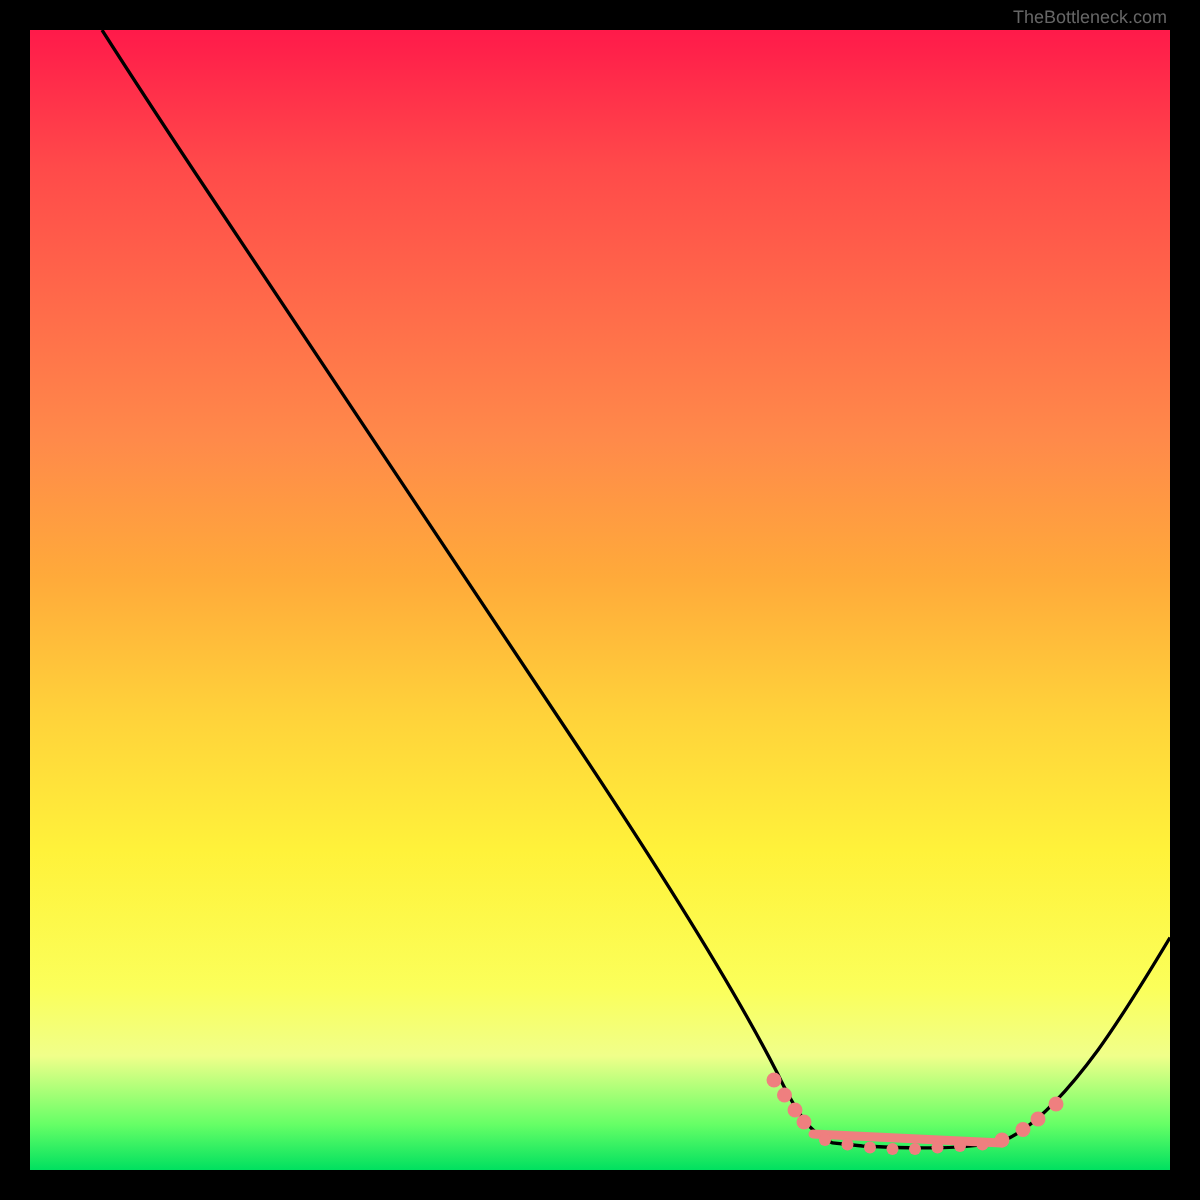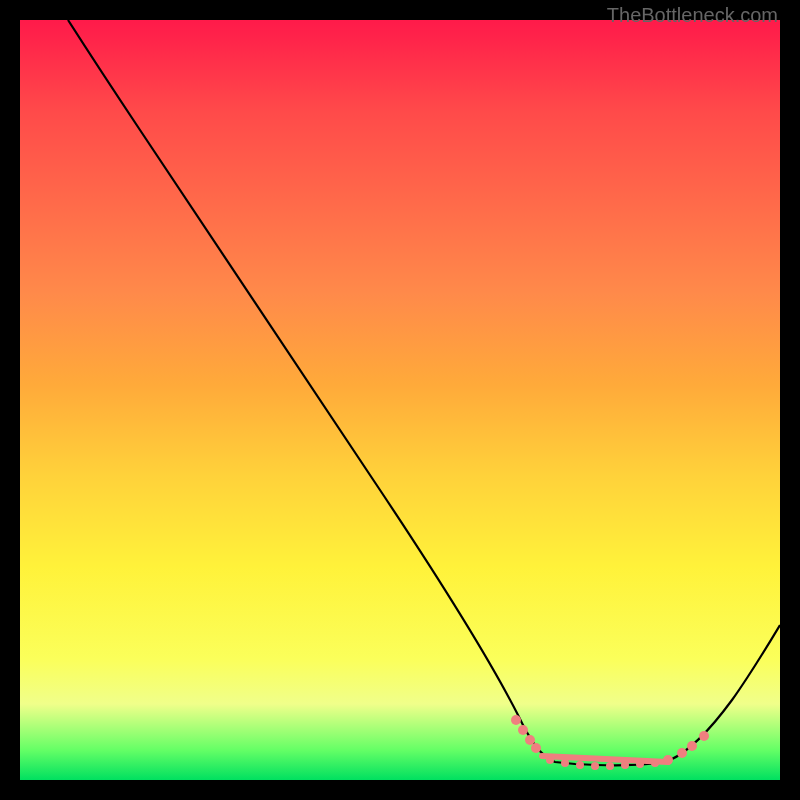--- a/index.html
+++ b/index.html
@@ -25,21 +25,21 @@
       #66ff66 96%,
       #00e060 100%
     );
   }
 
   .watermark {
     position: absolute;
     top: 4px;
     right: 22px;
     color: #666;
-    font-size: 20px;
+    font-size: 12px;
     font-weight: 500;
   }
 
   .curve-svg {
     position: absolute;
     left: 20px;
     top: 20px;
     width: 760px;
     height: 760px;
   }

